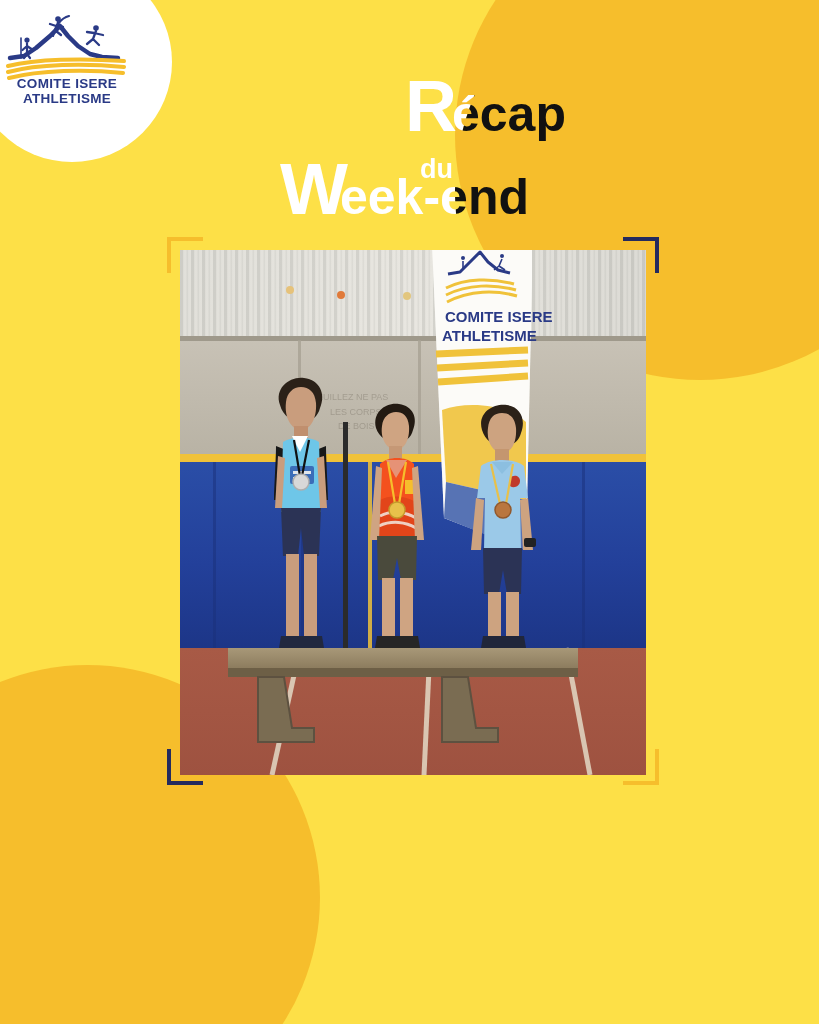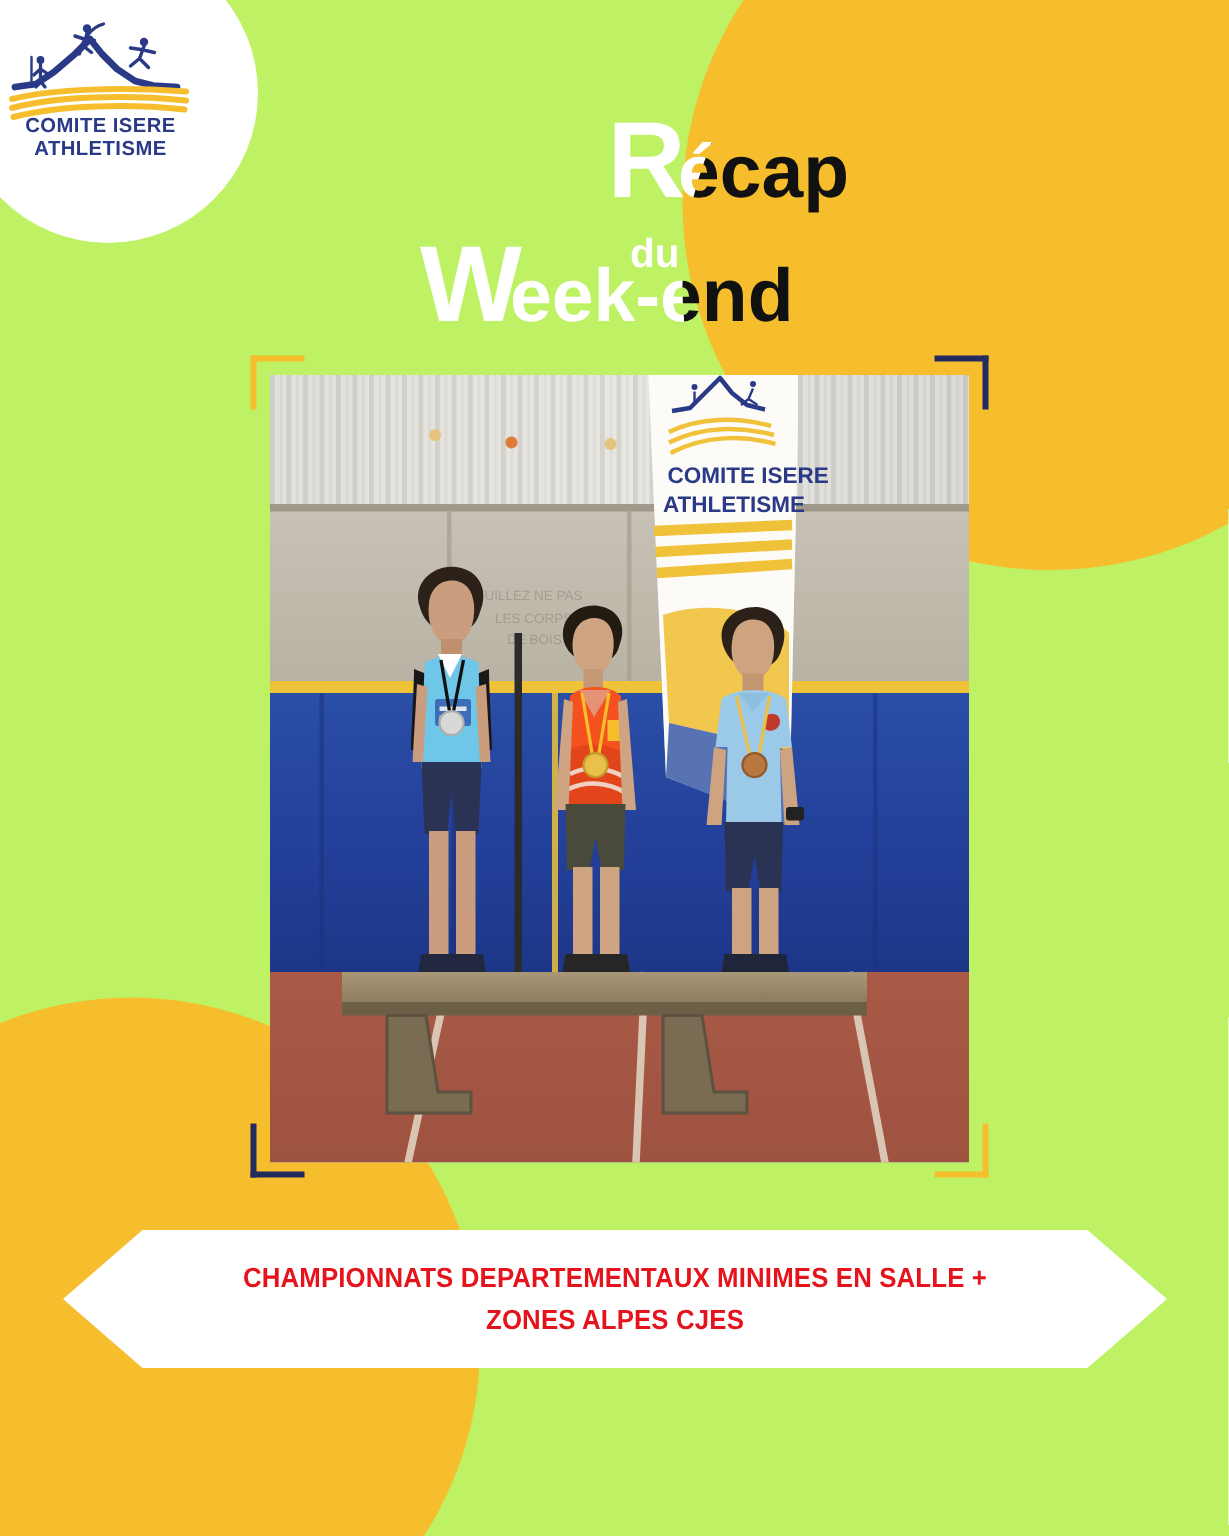--- a/index.html
+++ b/index.html
@@ -8,21 +8,21 @@
     background: #ffffff;
   }
   body {
     font-family: "Liberation Sans", sans-serif;
   }
   .poster {
     position: relative;
     width: 819px;
     height: 1024px;
     overflow: hidden;
-    background: #bef264;
+    background: #fde047;
   }
 
   
   .circle-top-right {
     position: absolute;
     left: 455px;
     top: -110px;
     width: 490px;
     height: 490px;
     border-radius: 50%;
@@ -404,21 +404,14 @@
           <rect x="308" y="342" width="13" height="52" fill="#cda380"></rect>
           <rect x="326" y="342" width="13" height="52" fill="#cda380"></rect>
 
           <path d="M303 386 L324 386 L324 398 L301 398 Z" fill="#20263a"></path>
           <path d="M323 386 L344 386 L346 398 L323 398 Z" fill="#20263a"></path>
         </g>
       </svg>
     </div>
   </div>
 
-  <div class="banner">
-    <div class="banner-shape"></div>
-    <div class="banner-text">
-      <span>CHAMPIONNATS DEPARTEMENTAUX MINIMES EN SALLE +</span>
-      <span>ZONES ALPES CJES</span>
-    </div>
-  </div>
 
 </div>
 
 </body></html>

